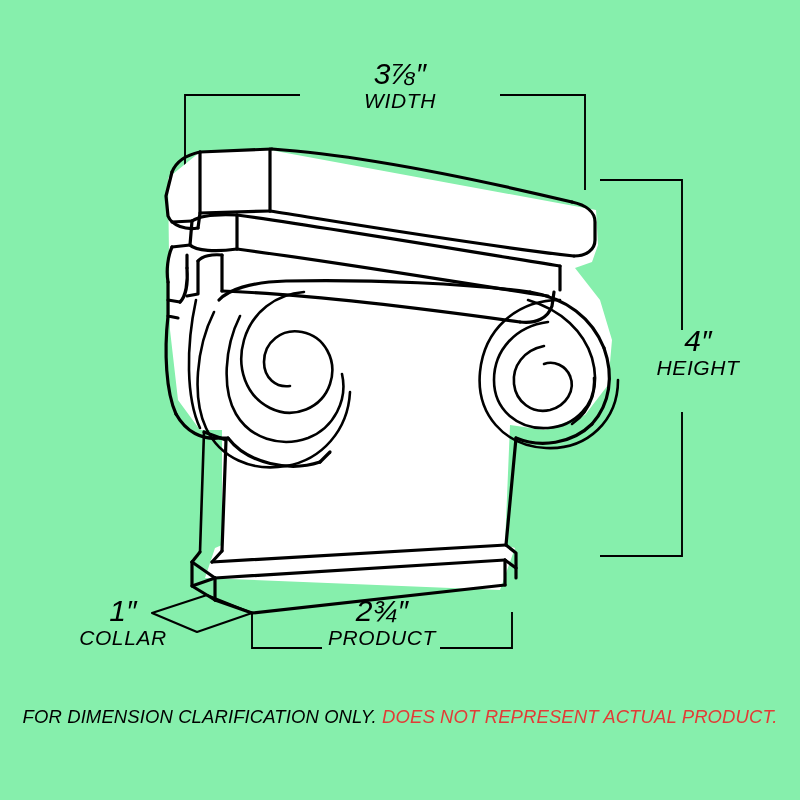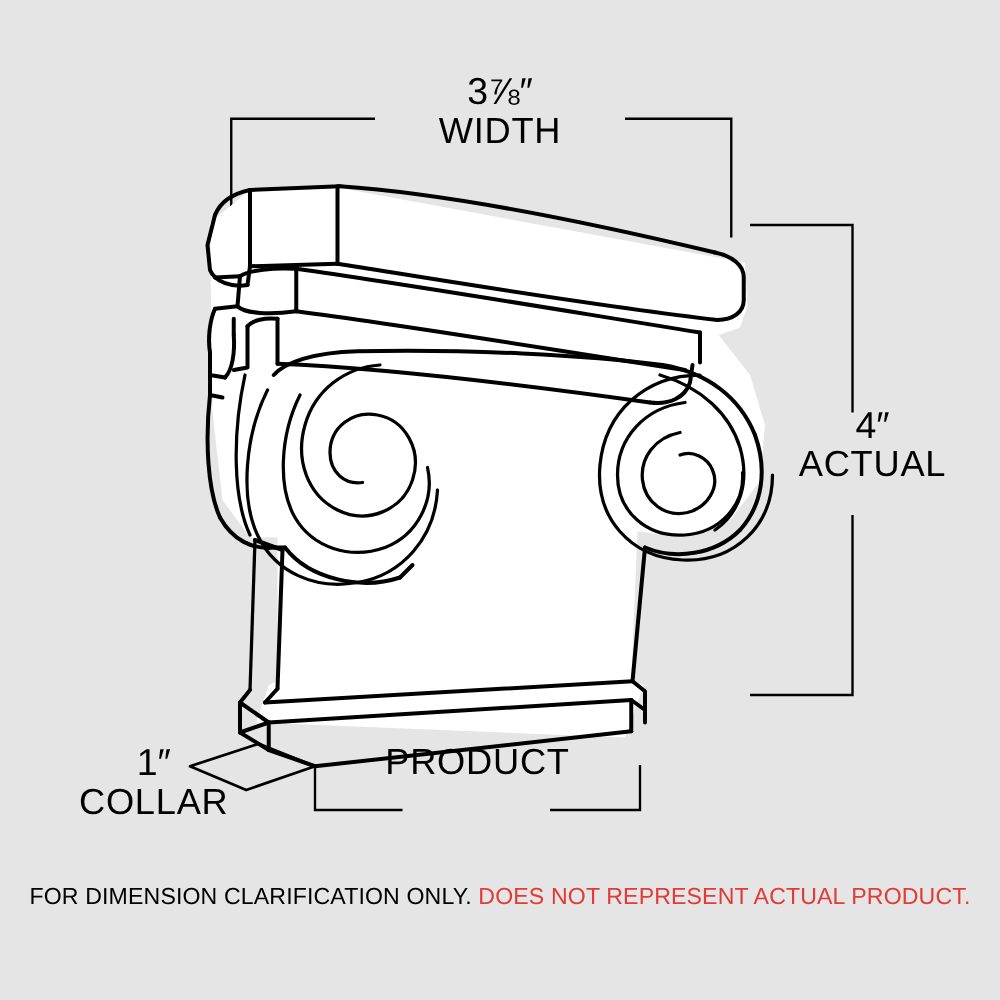--- a/index.html
+++ b/index.html
@@ -38,21 +38,21 @@
     font-family: "Liberation Sans", sans-serif;
     color: #000000;
   }
   .dim-value {
     display: block;
     font-size: 30px;
     letter-spacing: 0px;
   }
   .dim-name {
     display: block;
-    font-size: 29px;
+    font-size: 21px;
     letter-spacing: 0.6px;
   }
   #label-width {
     left: 290px;
     top: 58px;
     width: 220px;
   }
   #label-height {
     left: 608px;
     top: 325px;
@@ -78,21 +78,21 @@
     letter-spacing: 0.1px;
     white-space: nowrap;
     font-family: "Liberation Sans", sans-serif;
   }
   #disclaimer .black-part { color: #000000; }
   #disclaimer .red-part { color: #e23b36; }
 </style>
 </head>
 <body>
 
-<div id="stage" style="background: #e5e5e5;">
+<div id="stage" style="background: #86efac; font-style: italic;">
 
   <svg id="drawing" viewBox="0 0 800 800" xmlns="http://www.w3.org/2000/svg">
     <defs>
       <style>
         .ln   { fill:none; stroke:#000; stroke-width:3.2; stroke-linejoin:round; stroke-linecap:round; }
         .ln-t { fill:none; stroke:#000; stroke-width:2.6; stroke-linejoin:round; stroke-linecap:round; }
         .ln-s { fill:none; stroke:#000; stroke-width:2.2; stroke-linejoin:round; stroke-linecap:round; }
         .dimln{ fill:none; stroke:#000; stroke-width:1.9; stroke-linejoin:miter; stroke-linecap:butt; }
         .fillw{ fill:#ffffff; }
       </style>
@@ -259,24 +259,25 @@
 
   </svg>
 
   <div class="dim-label" id="label-width">
     <span class="dim-value">3⅞″</span>
     <span class="dim-name">WIDTH</span>
   </div>
 
   <div class="dim-label" id="label-height">
     <span class="dim-value">4″</span>
-    <span class="dim-name">ACTUAL</span>
+    <span class="dim-name">HEIGHT</span>
   </div>
 
   <div class="dim-label" id="label-collar">
+    <span class="dim-value">2¾″</span>
     <span class="dim-name">PRODUCT</span>
   </div>
 
   <div class="dim-label" id="label-depth">
     <span class="dim-value">1″</span>
     <span class="dim-name">COLLAR</span>
   </div>
 
   <div id="disclaimer">
     <span class="black-part" style="color: rgb(0, 0, 0);">FOR DIMENSION CLARIFICATION ONLY.</span>

